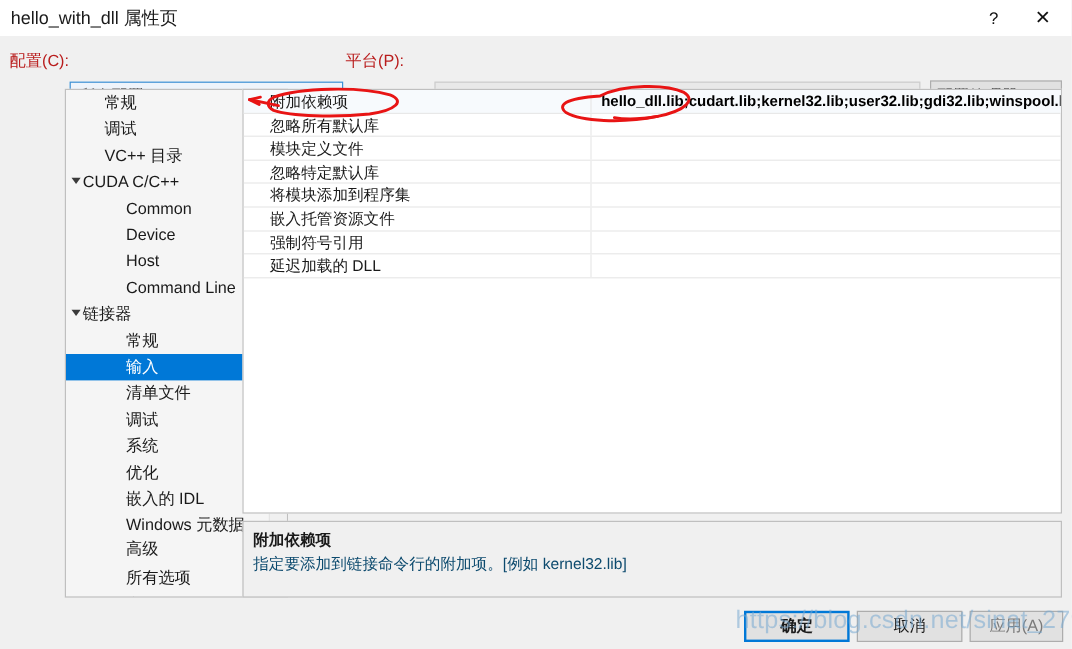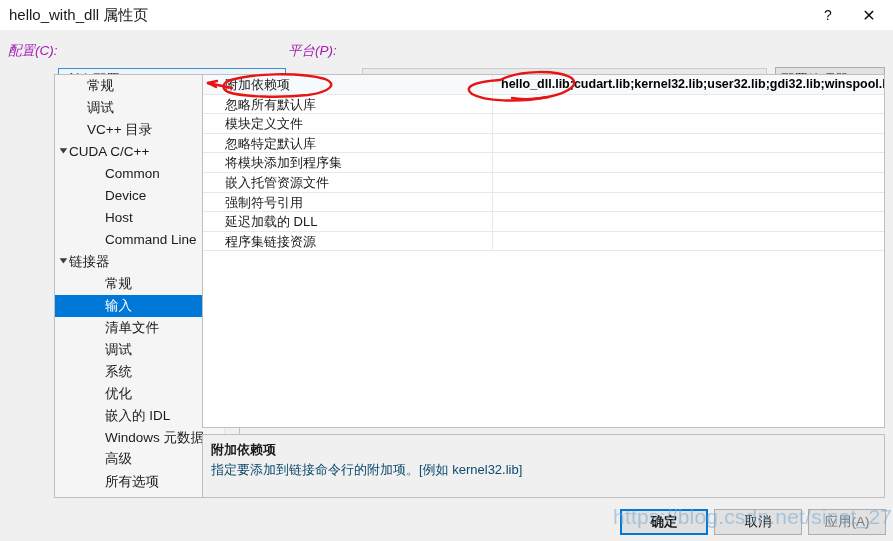--- a/index.html
+++ b/index.html
@@ -35,21 +35,21 @@
   }
   #help-btn { right: 47px; font-size: 14px; }
   #close-btn { right: 6px; font-size: 16px; }
 
   
   .configbar {
     position: absolute; left: 0; top: 30px; width: 893px; height: 40px;
     background: #f0f0f0;
   }
   .lbl {
-    position: absolute; font-size: 13.5px; color: #a21caf; white-space: nowrap; font-style: italic;
+    position: absolute; font-size: 13.5px; color: #b91c1c; white-space: nowrap;
   }
   #config-label { left: 8px; top: 12px; }
   #platform-label { left: 288px; top: 12px; }
 
   .combo {
     position: absolute; height: 24px;
     background: #e9e9e9; border: 1px solid #cccccc;
     display: flex; align-items: center;
   }
   .combo.focused { background: #eef4fb; border: 1px solid #3b8fd4; }
@@ -313,24 +313,20 @@
         <div class="grid-value"></div>
       </div>
       <div class="grid-row">
         <div class="grid-name">强制符号引用</div>
         <div class="grid-value"></div>
       </div>
       <div class="grid-row">
         <div class="grid-name">延迟加载的 DLL</div>
         <div class="grid-value"></div>
       </div>
-      <div class="grid-row">
-        <div class="grid-name">程序集链接资源</div>
-        <div class="grid-value"></div>
-      </div>
     </div>
 
   <div id="desc-panel">
     <div id="desc-title">附加依赖项</div>
     <div id="desc-body">指定要添加到链接命令行的附加项。[例如 kernel32.lib]</div>
   </div>
 
   <button class="dlg-btn" id="ok-btn">确定</button>
   <button class="dlg-btn" id="cancel-btn">取消</button>
   <button class="dlg-btn" id="apply-btn">应用(A)</button>

